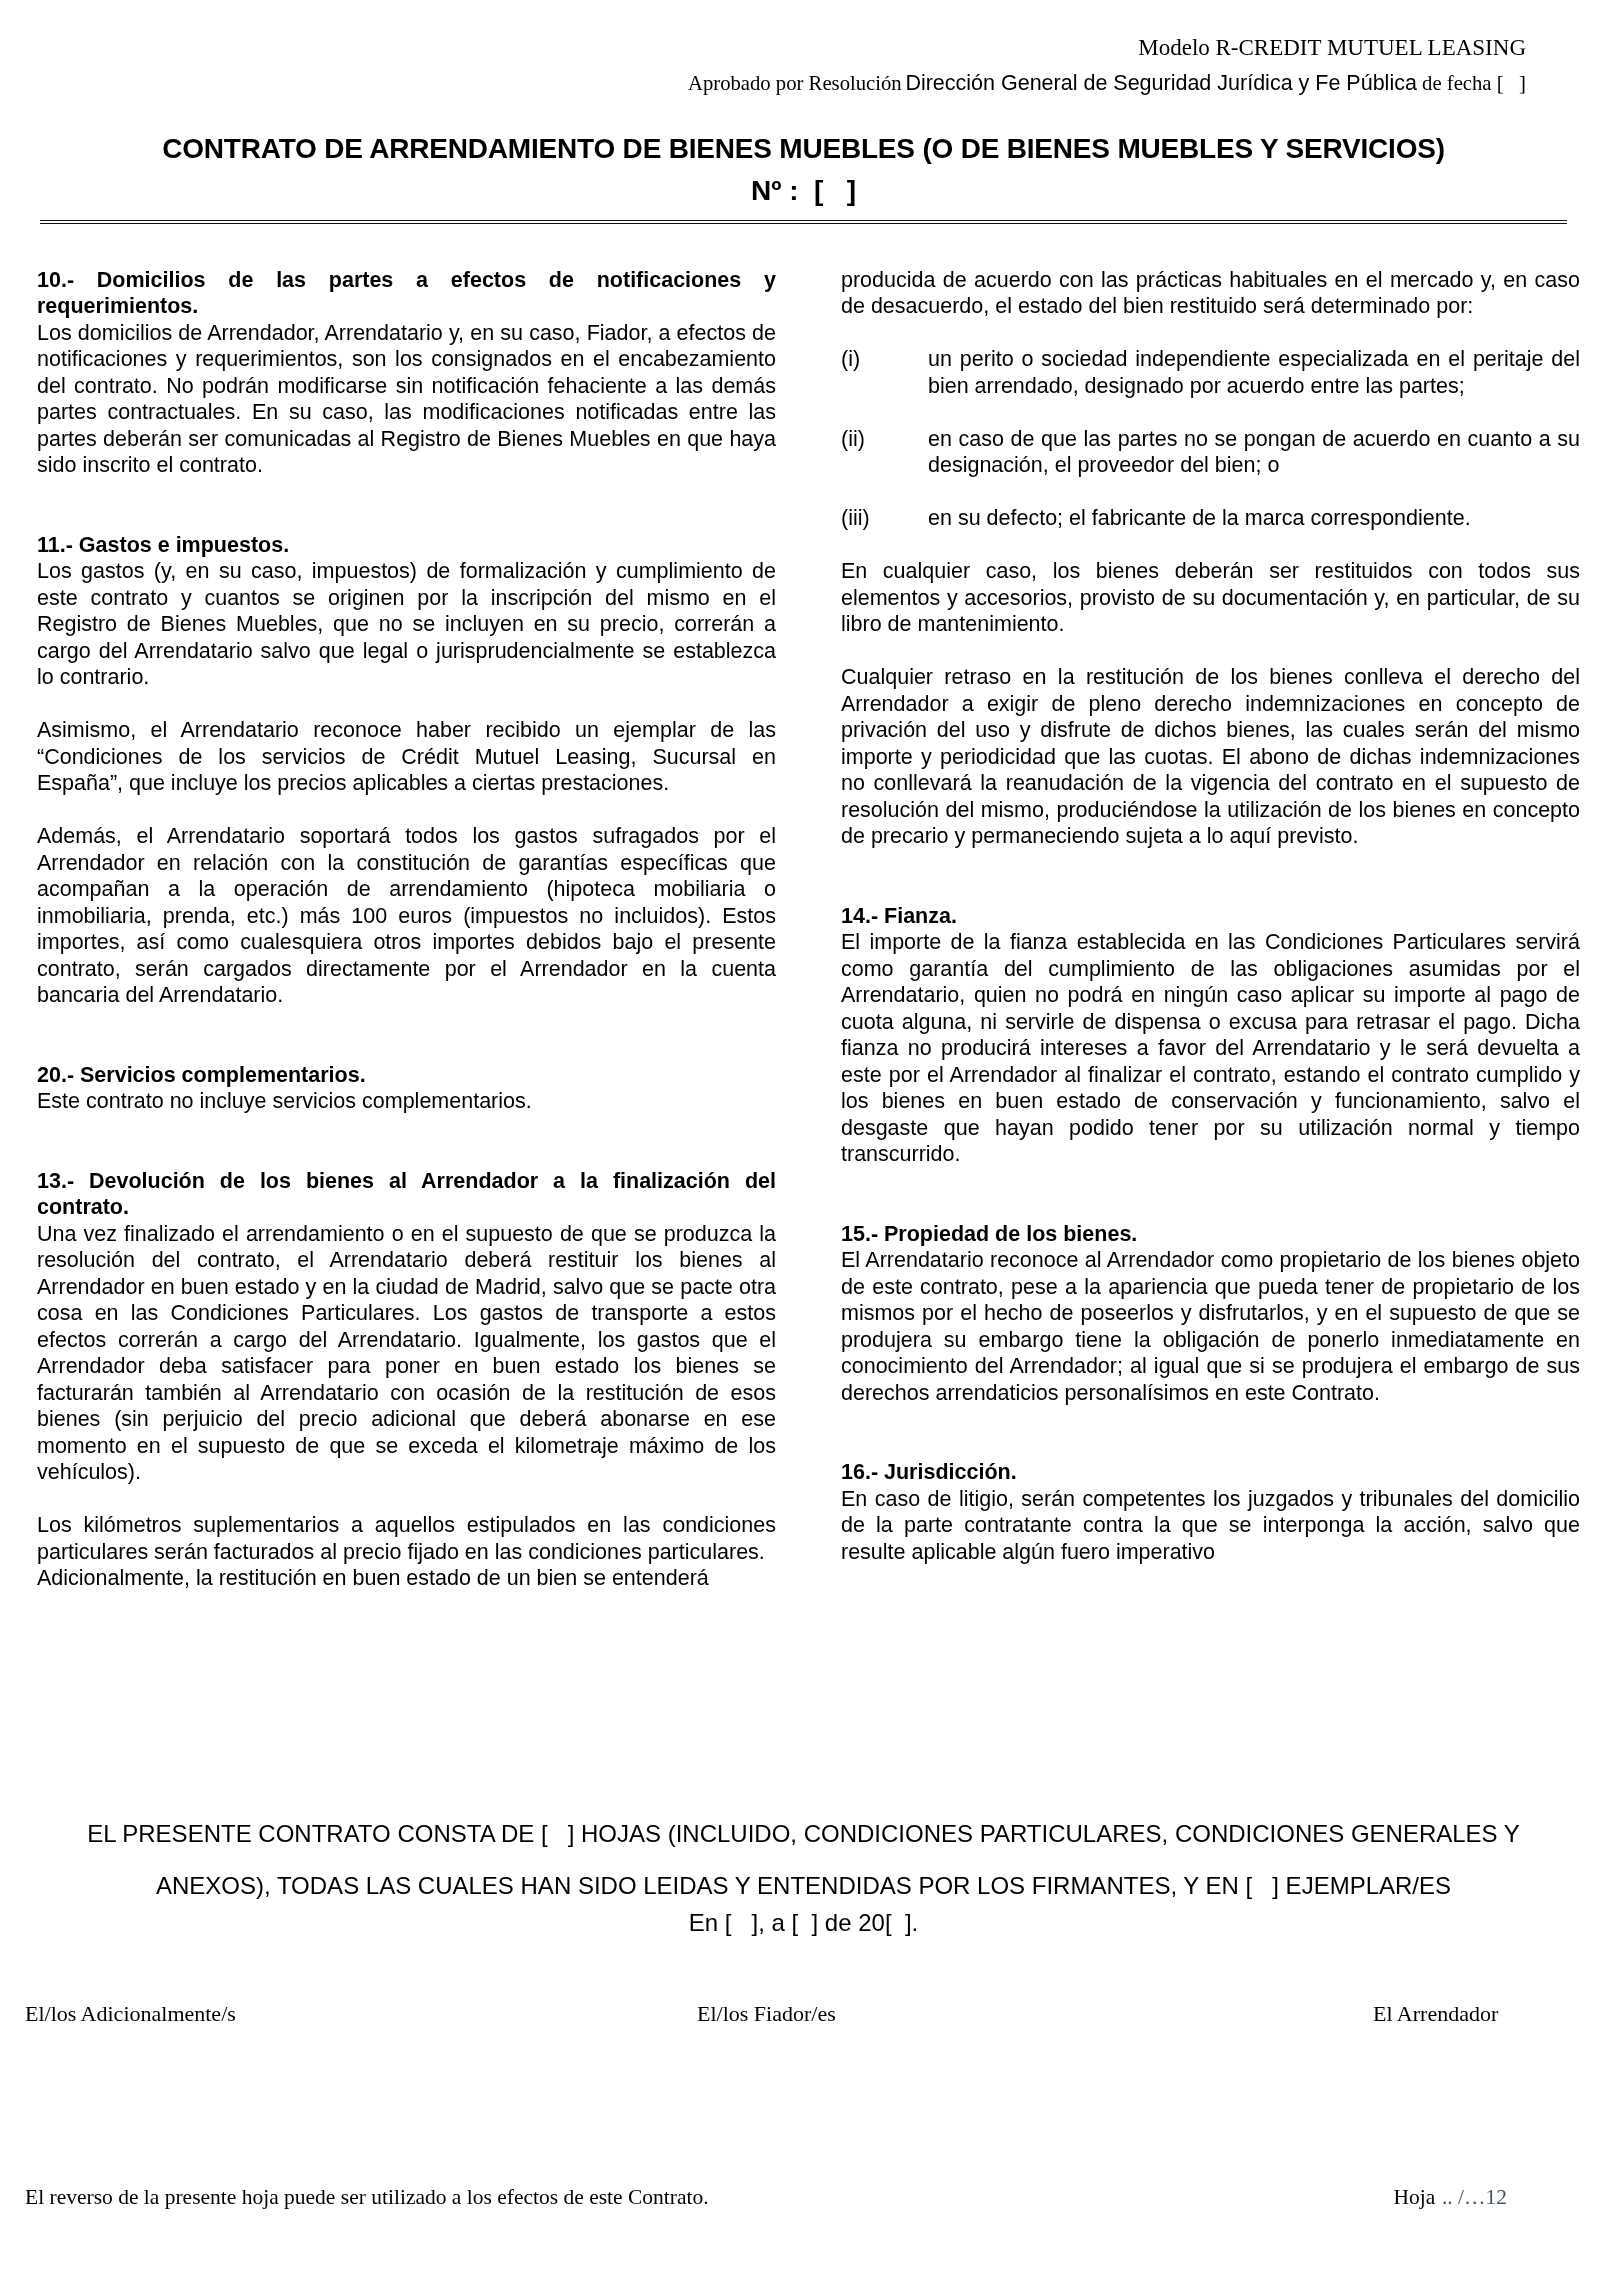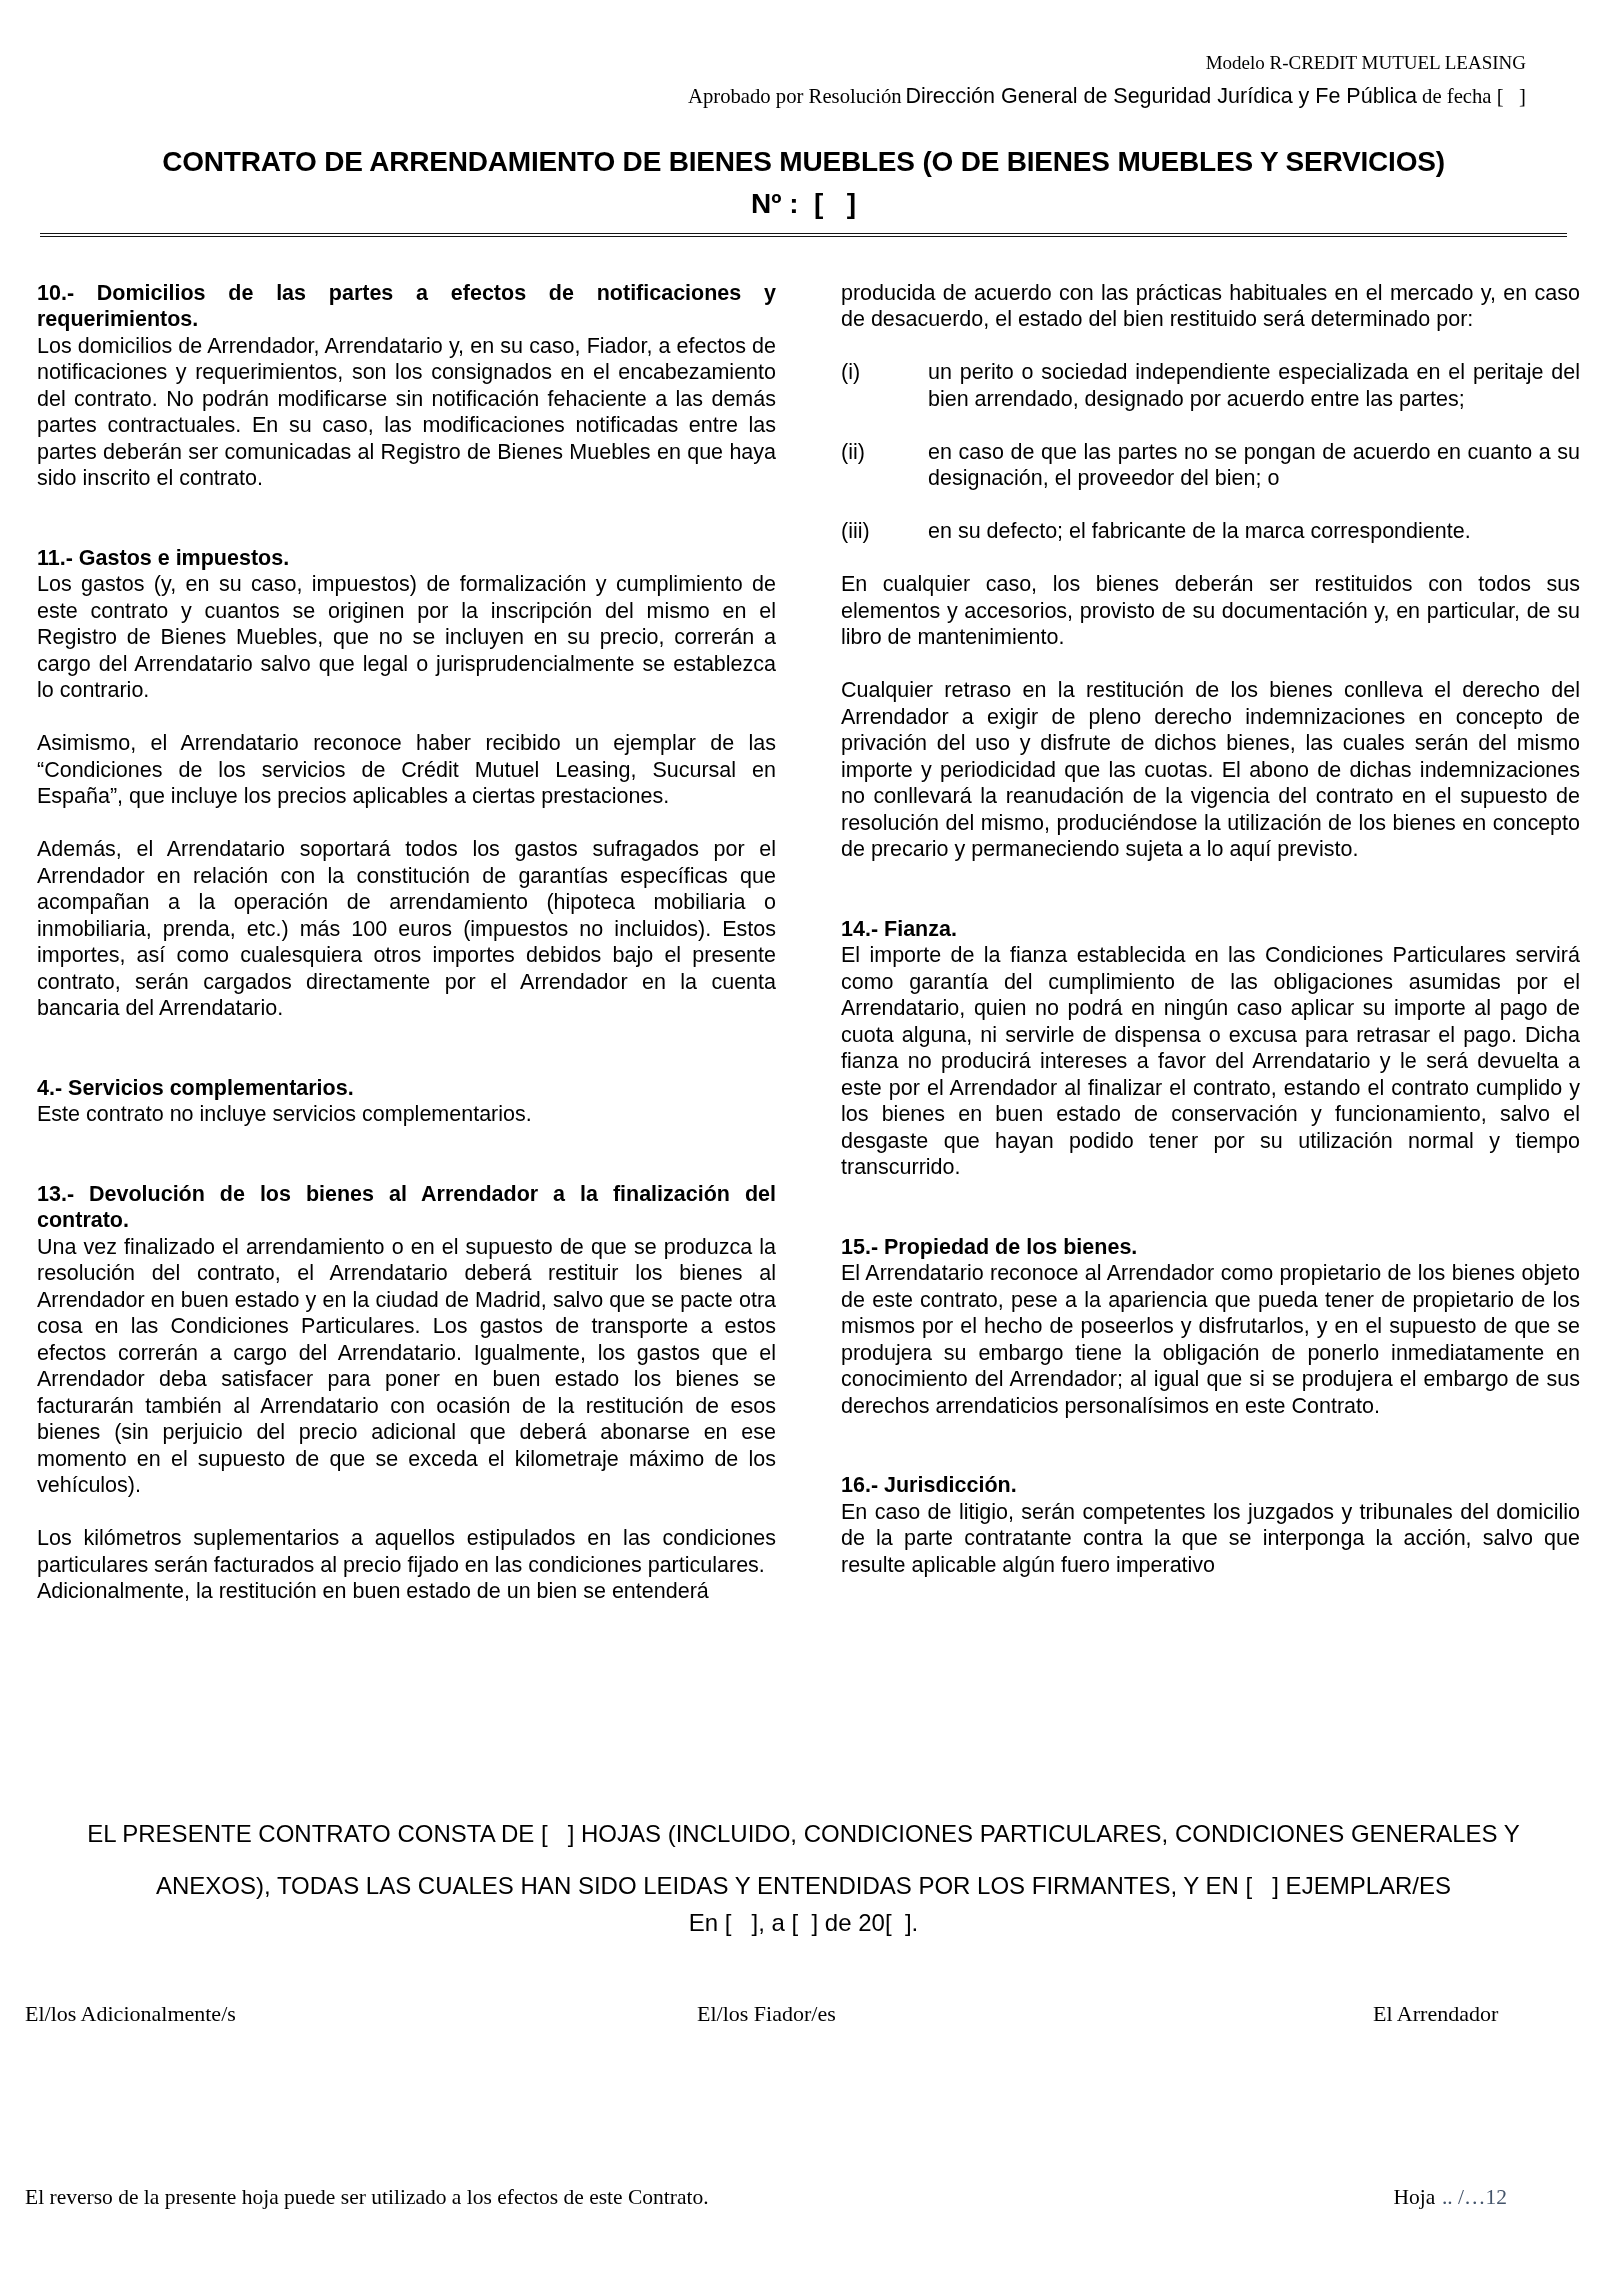--- a/index.html
+++ b/index.html
@@ -14,21 +14,21 @@
     height: 2295px;
     background: #ffffff;
     color: #000000;
     overflow: hidden;
   }
   .serif { font-family: "Liberation Serif", serif; }
   .pre { white-space: pre-wrap; }
 
   
   .header { padding: 35px 81px 0 0; text-align: right; }
-  .h-line1 { font-family: "Liberation Serif", serif; font-size: 19px; margin-top: 17px; }
+  .h-line1 { font-family: "Liberation Serif", serif; font-size: 23px; }
   .h-line2 { margin-top: 10px; }
   .h-line2 .serif { font-size: 20.7px; }
   .h-line2 .sans  { font-size: 21.5px; font-family: Liberation Sans, sans-serif; }
 
   
   .title-block { margin-top: 37px; text-align: center; font-weight: 700; }
   .title-line1 { font-size: 28px; letter-spacing: -0.2px; }
   .title-line2 { font-size: 28px; margin-top: 10px; }
   .rule {
     margin: 13.2px 40px 0 40px;
@@ -104,21 +104,21 @@
 
     <div class="col">
       <div class="sec-heading">10.- Domicilios de las partes a efectos de notificaciones y requerimientos.</div>
       <p>Los domicilios de Arrendador, Arrendatario y, en su caso, Fiador, a efectos de notificaciones y requerimientos, son los consignados en el encabezamiento del contrato. No podrán modificarse sin notificación fehaciente a las demás partes contractuales. En su caso, las modificaciones notificadas entre las partes deberán ser comunicadas al Registro de Bienes Muebles en que haya sido inscrito el contrato.</p>
 
       <div class="sec-heading">11.- Gastos e impuestos.</div>
       <p>Los gastos (y, en su caso, impuestos) de formalización y cumplimiento de este contrato y cuantos se originen por la inscripción del mismo en el Registro de Bienes Muebles, que no se incluyen en su precio, correrán a cargo del Arrendatario salvo que legal o jurisprudencialmente se establezca lo contrario.</p>
       <p>Asimismo, el Arrendatario reconoce haber recibido un ejemplar de las “Condiciones de los servicios de Crédit Mutuel Leasing, Sucursal en España”, que incluye los precios aplicables a ciertas prestaciones.</p>
       <p>Además, el Arrendatario soportará todos los gastos sufragados por el Arrendador en relación con la constitución de garantías específicas que acompañan a la operación de arrendamiento (hipoteca mobiliaria o inmobiliaria, prenda, etc.) más 100 euros (impuestos no incluidos). Estos importes, así como cualesquiera otros importes debidos bajo el presente contrato, serán cargados directamente por el Arrendador en la cuenta bancaria del Arrendatario.</p>
 
-      <div class="sec-heading">4.- Servicios complementarios.</div>
+      <div class="sec-heading">20.- Servicios complementarios.</div>
       <p>Este contrato no incluye servicios complementarios.</p>
 
       <div class="sec-heading">13.- Devolución de los bienes al Arrendador a la finalización del contrato.</div>
       <p>Una vez finalizado el arrendamiento o en el supuesto de que se produzca la resolución del contrato, el Arrendatario deberá restituir los bienes al Arrendador en buen estado y en la ciudad de Madrid, salvo que se pacte otra cosa en las Condiciones Particulares. Los gastos de transporte a estos efectos correrán a cargo del Arrendatario. Igualmente, los gastos que el Arrendador deba satisfacer para poner en buen estado los bienes se facturarán también al Arrendatario con ocasión de la restitución de esos bienes (sin perjuicio del precio adicional que deberá abonarse en ese momento en el supuesto de que se exceda el kilometraje máximo de los vehículos).</p>
       <p class="tight">Los kilómetros suplementarios a aquellos estipulados en las condiciones particulares serán facturados al precio fijado en las condiciones particulares.</p>
       <p>Adicionalmente, la restitución en buen estado de un bien se entenderá</p>
     </div>
 
     <div class="col">
       <p>producida de acuerdo con las prácticas habituales en el mercado y, en caso de desacuerdo, el estado del bien restituido será determinado por:</p>

